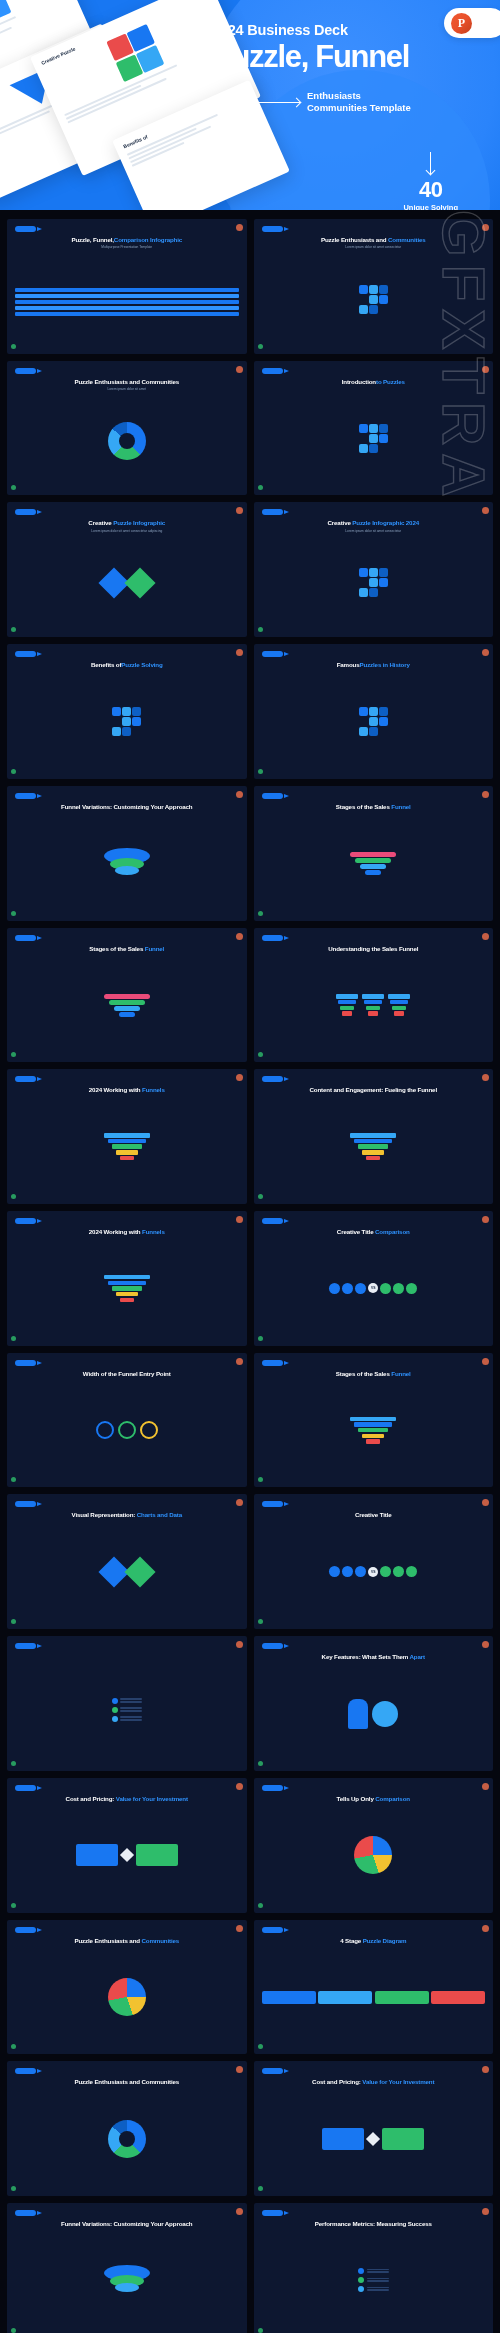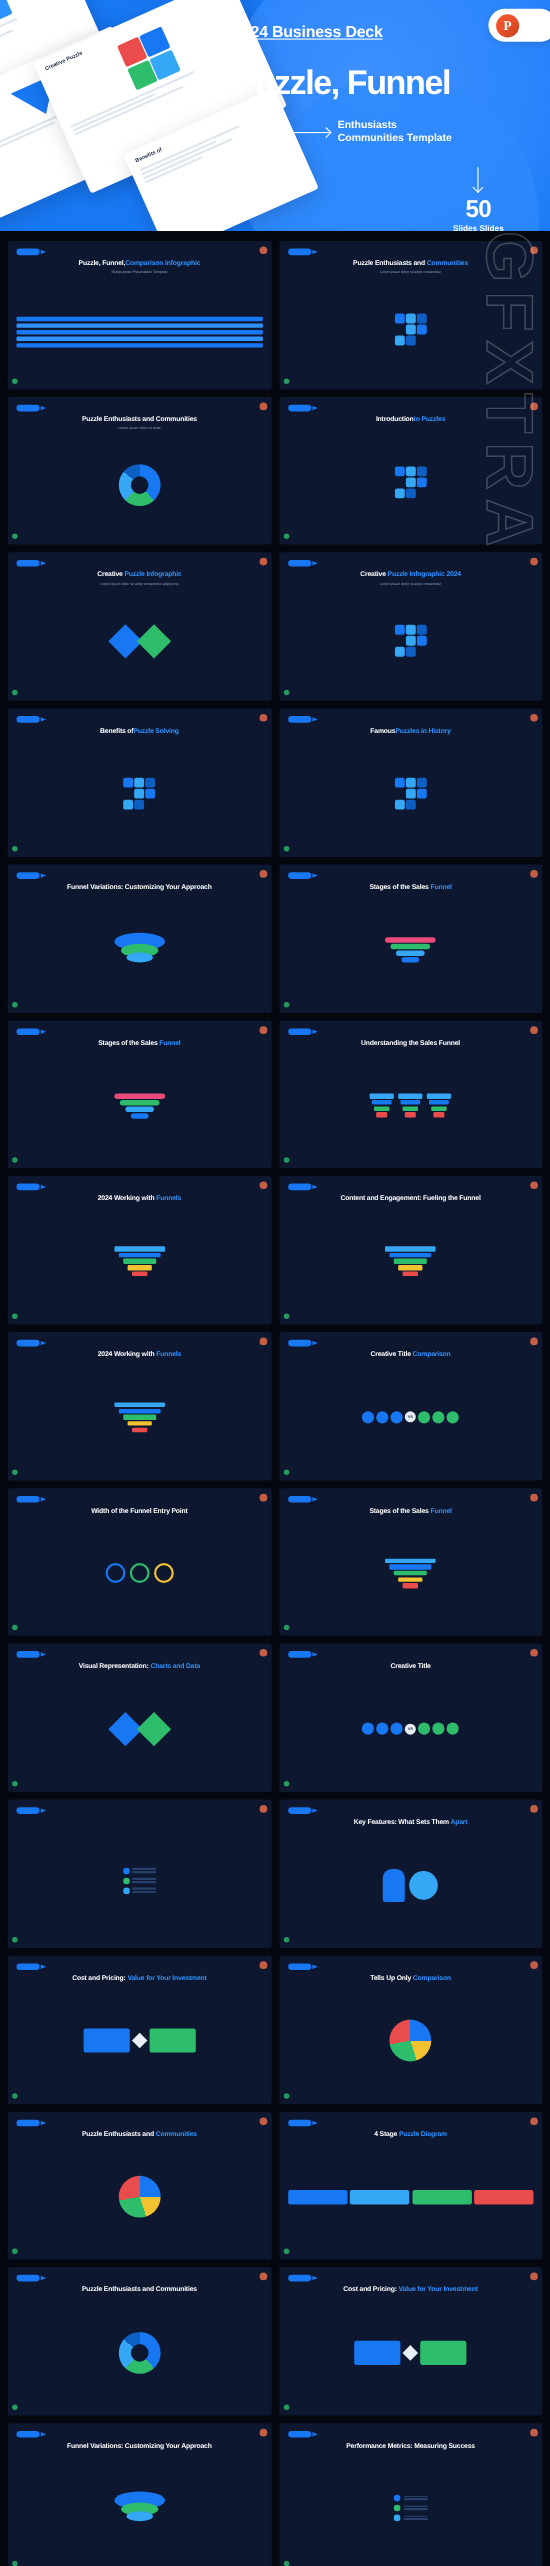--- a/index.html
+++ b/index.html
@@ -22,24 +22,24 @@
     position: absolute; right: -40px; top: -60px;
     width: 340px; height: 340px; border-radius: 50%;
     background: radial-gradient(circle at 40% 40%, #3d90ff 0%, #2a84fb 55%, #1877f2 78%);
   }
   .hero-glow2 {
     position: absolute; right: 10px; bottom: -120px;
     width: 260px; height: 260px; border-radius: 50%;
     background: #2f89fc; opacity: .75;
   }
   .hero-text { position: absolute; left: 212px; top: 22px; z-index: 6; }
-  .kicker { font-size: 14.5px; font-weight: 700; color: #fff; letter-spacing: -.2px; text-decoration: underline; }
+  .kicker { font-size: 14.5px; font-weight: 700; color: #fff; letter-spacing: -.2px; }
   .hero-title {
     font-size: 31px; line-height: 1.03; font-weight: 700; color: #fff;
-    letter-spacing: -1.3px; margin-top: 21px;
+    letter-spacing: -1.3px; margin-top: 3px;
   }
   .hero-sub-row { display: flex; align-items: center; gap: 7px; margin-top: 17px; }
   .arrow-line { position: relative; width: 88px; height: 1px; background: #fff; }
   .arrow-line:after {
     content: ""; position: absolute; right: 0; top: -3px;
     width: 6px; height: 6px; border-top: 1px solid #fff; border-right: 1px solid #fff;
     transform: rotate(45deg);
   }
   .hero-sub { font-size: 9.5px; line-height: 1.32; font-weight: 700; color: #fff; }
 
@@ -228,22 +228,22 @@
         <span class="arrow-line"></span>
         <span class="hero-sub">
           <span>Enthusiasts</span><br>
           <span>Communities Template</span>
         </span>
       </div>
     </div>
 
     <div class="slides-count">
       <div class="down-arrow"></div>
-      <div class="count-num">50</div>
-      <div class="count-lbl">Slides Slides</div>
+      <div class="count-num">40</div>
+      <div class="count-lbl">Unique Solving</div>
     </div>
 
     <div class="ppt-badge">
       <span class="ppt-circle">P</span>
     </div>
   </section>
 
   <section class="dark-band" style="position:relative">
     <div class="wm-side">GFXTRA</div>
     <div class="grid2" id="dark-grid">

